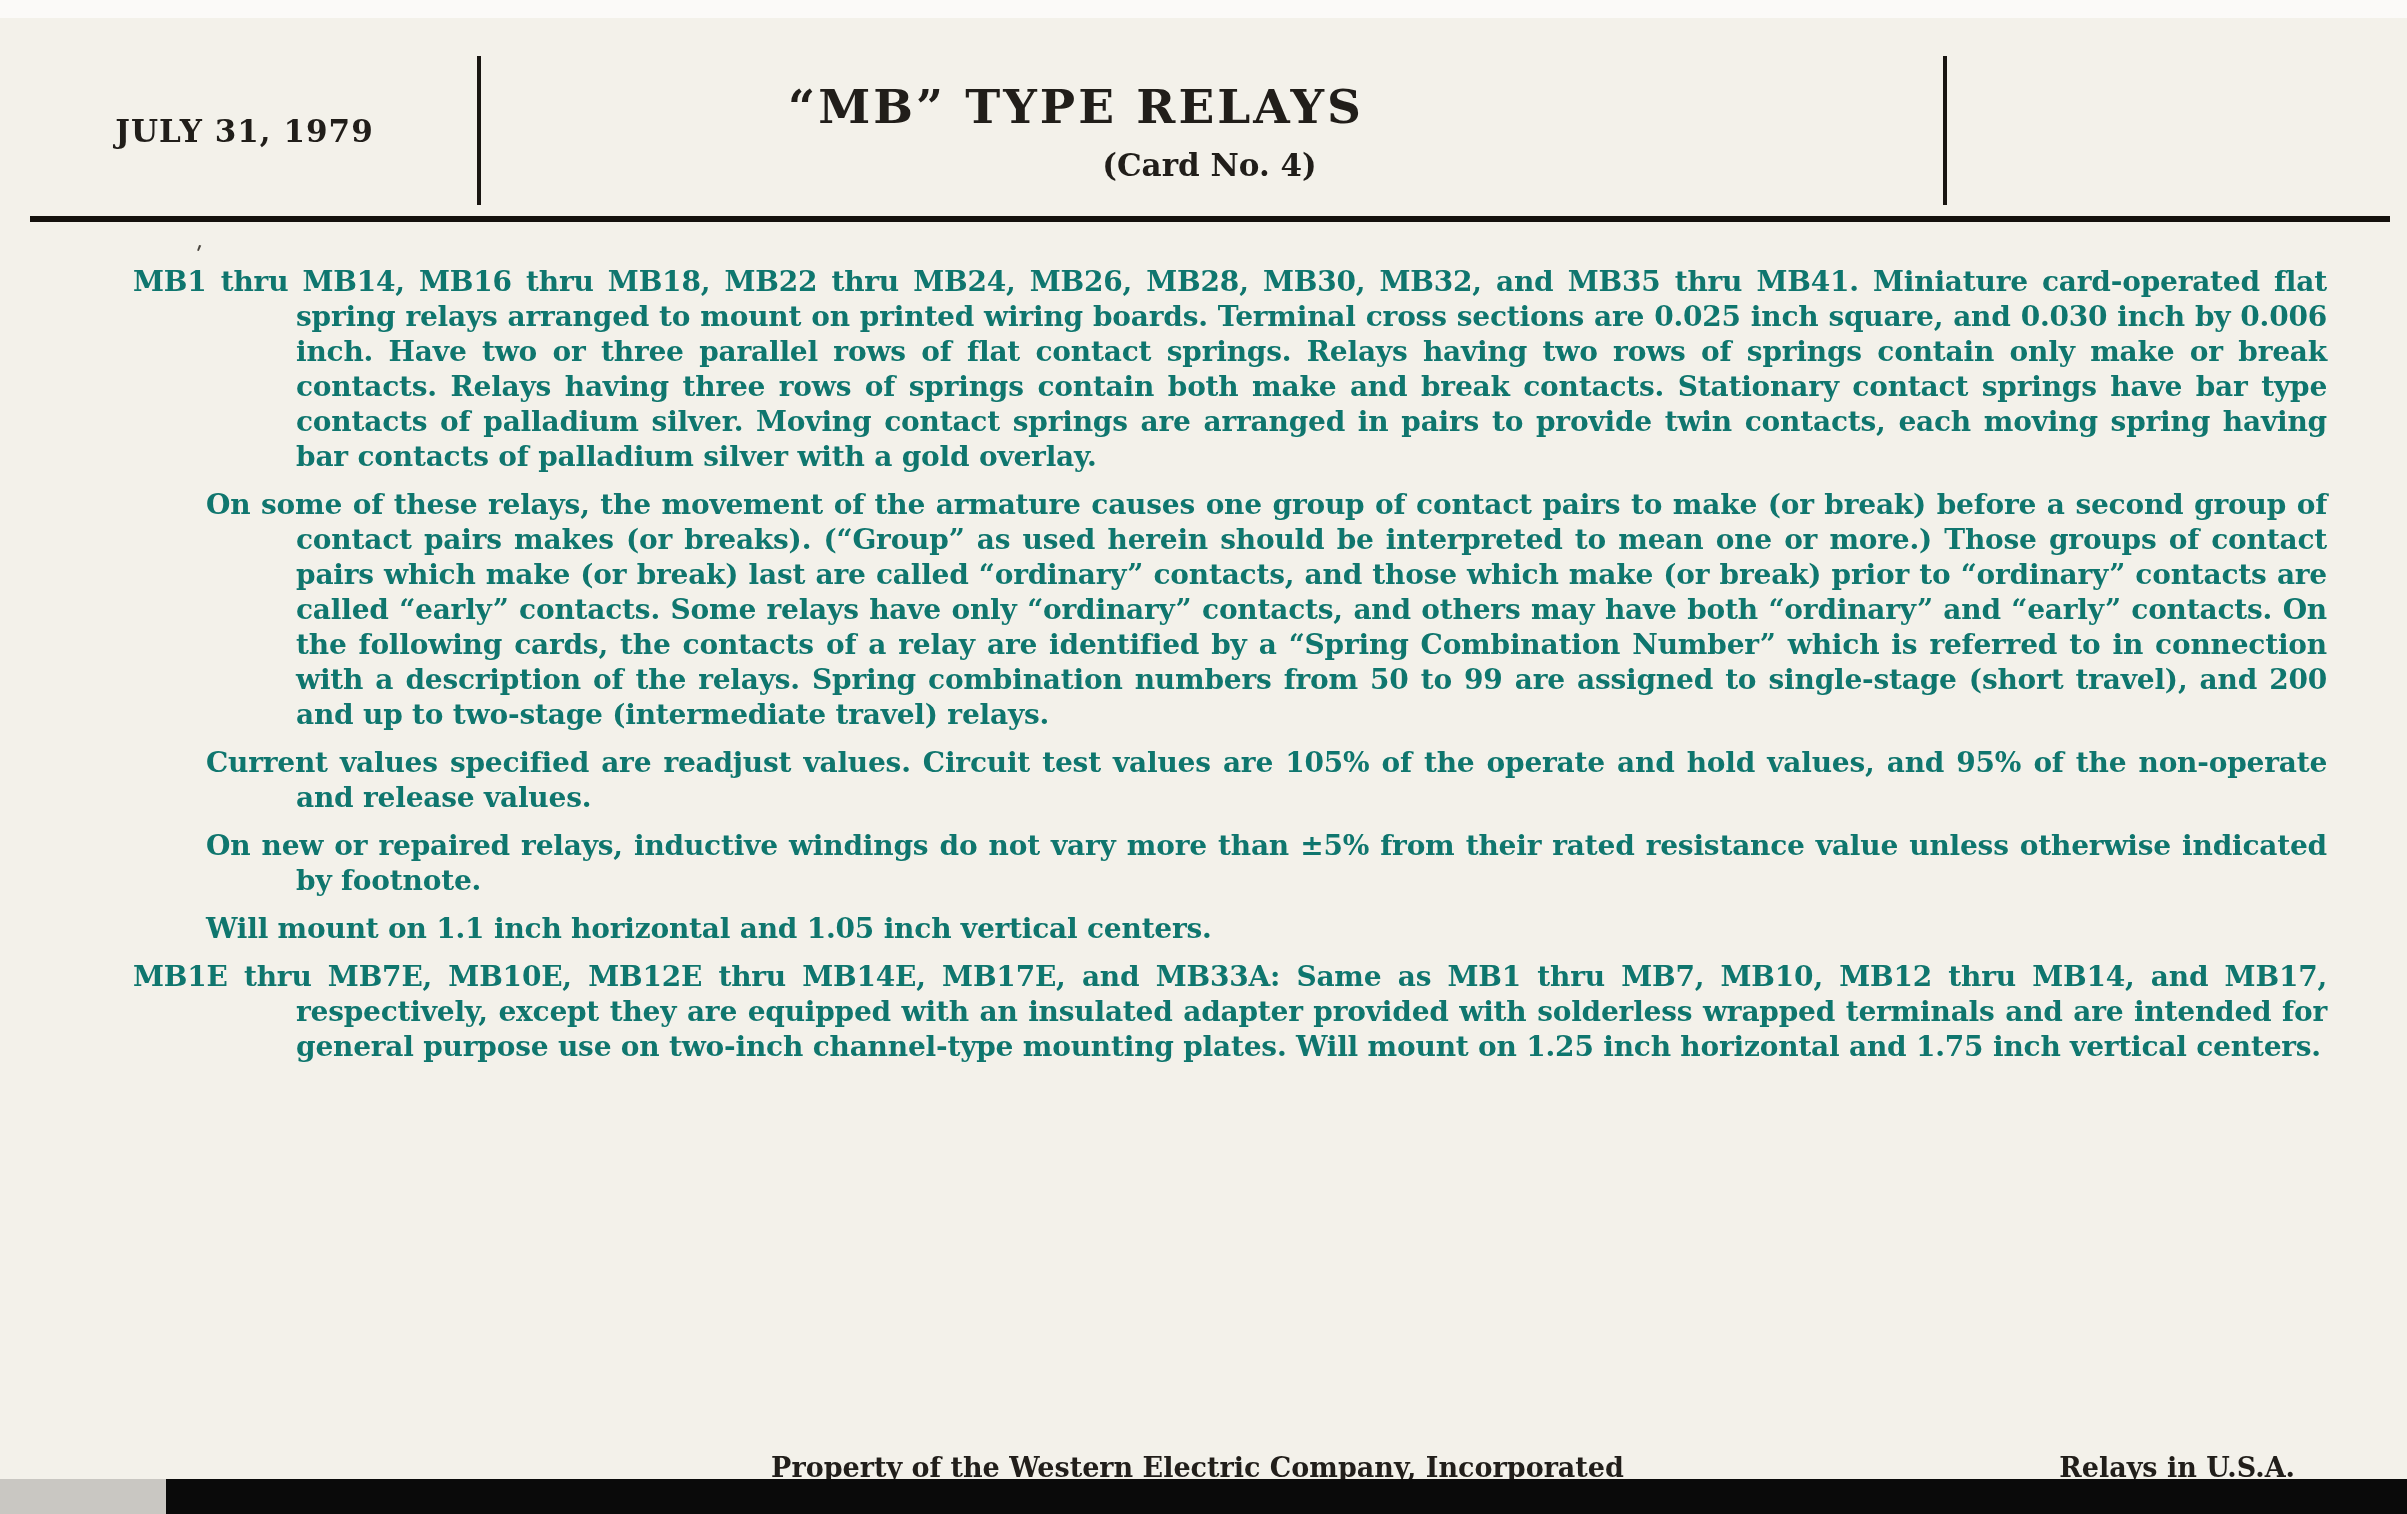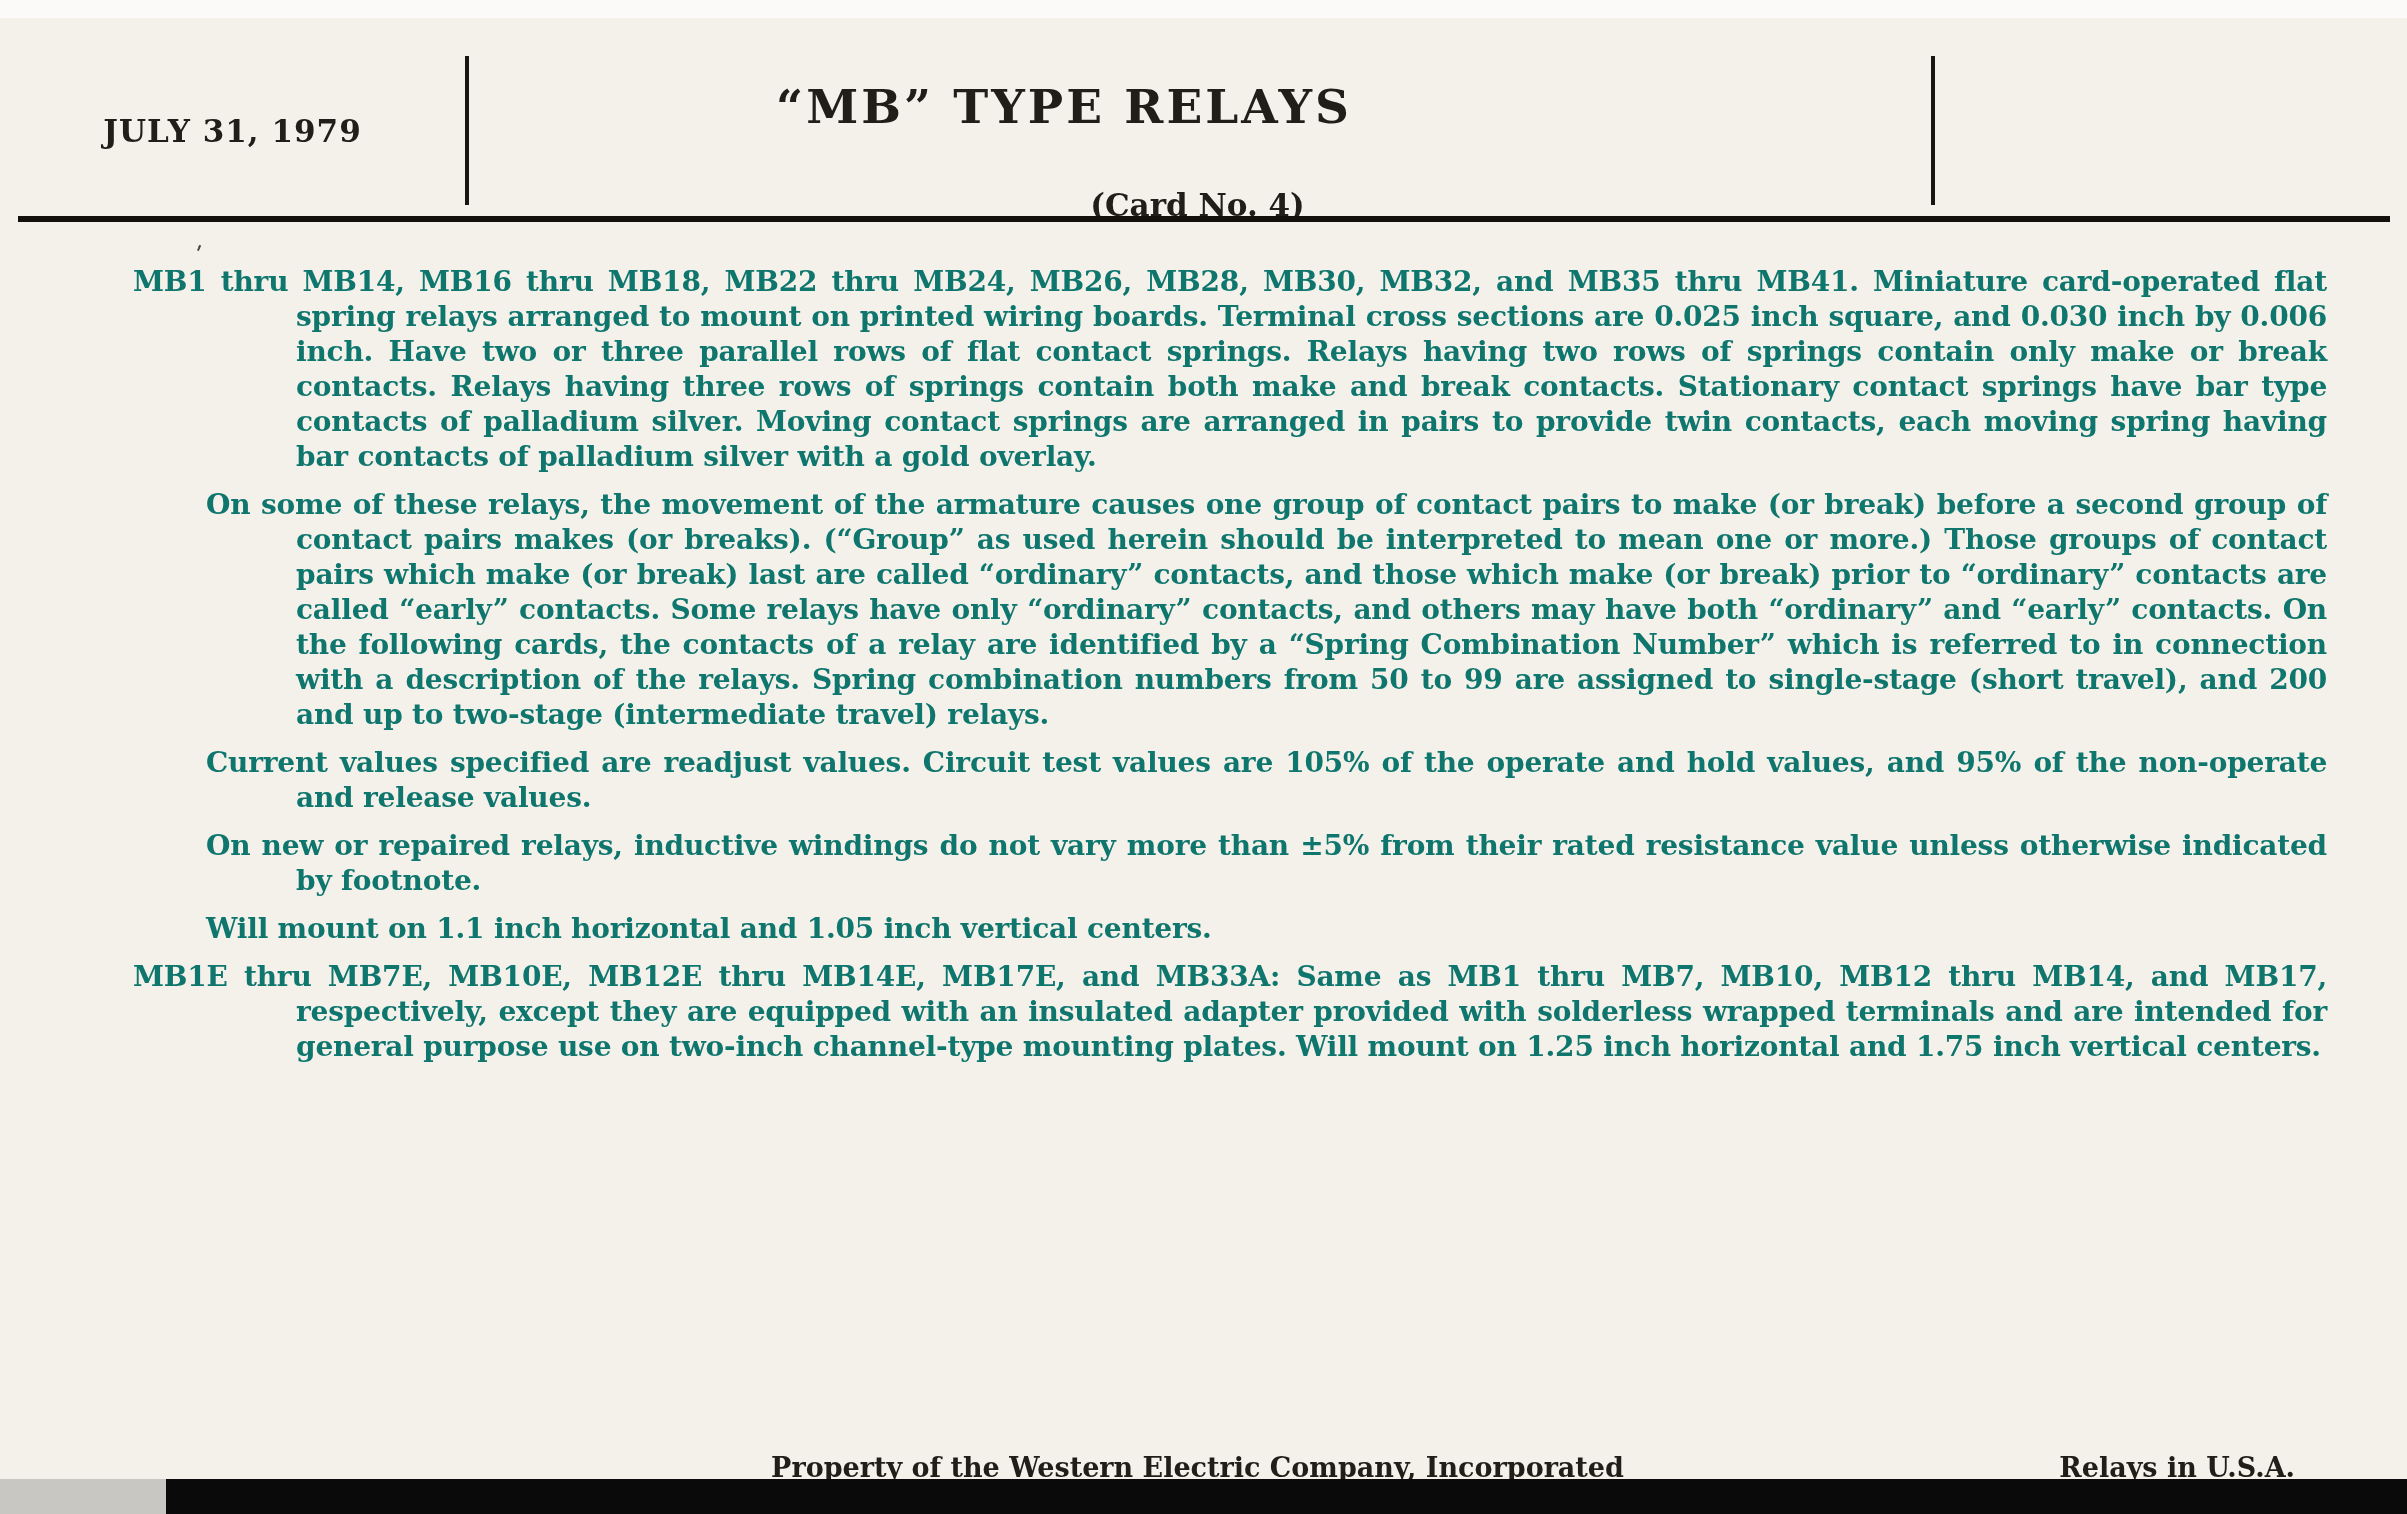--- a/index.html
+++ b/index.html
@@ -58,21 +58,21 @@
     bottom: 0;
     left: 0;
     width: 166px;
     height: 36px;
     background: #c9c7c2;
   }
   
   .header {
     position: absolute;
     top: 0;
-    left: 0;
+    left: 12px;
     right: 0;
     height: 184px;
   }
   .vline {
     position: absolute;
     top: 38px;
     width: 4px;
     height: 149px;
     background: #191612;
   }
@@ -99,21 +99,20 @@
     letter-spacing: 3px;
   }
   .header-subtitle {
     position: absolute;
     left: 465px;
     top: 129px;
     width: 1465px;
     text-align: center;
     font-size: 31px;
     font-weight: bold;
-    margin-top: 40px;
   }
   .rule {
     position: absolute;
     top: 198px;
     left: 18px;
     right: 18px;
     height: 6px;
     background: #14110d;
   }
   

